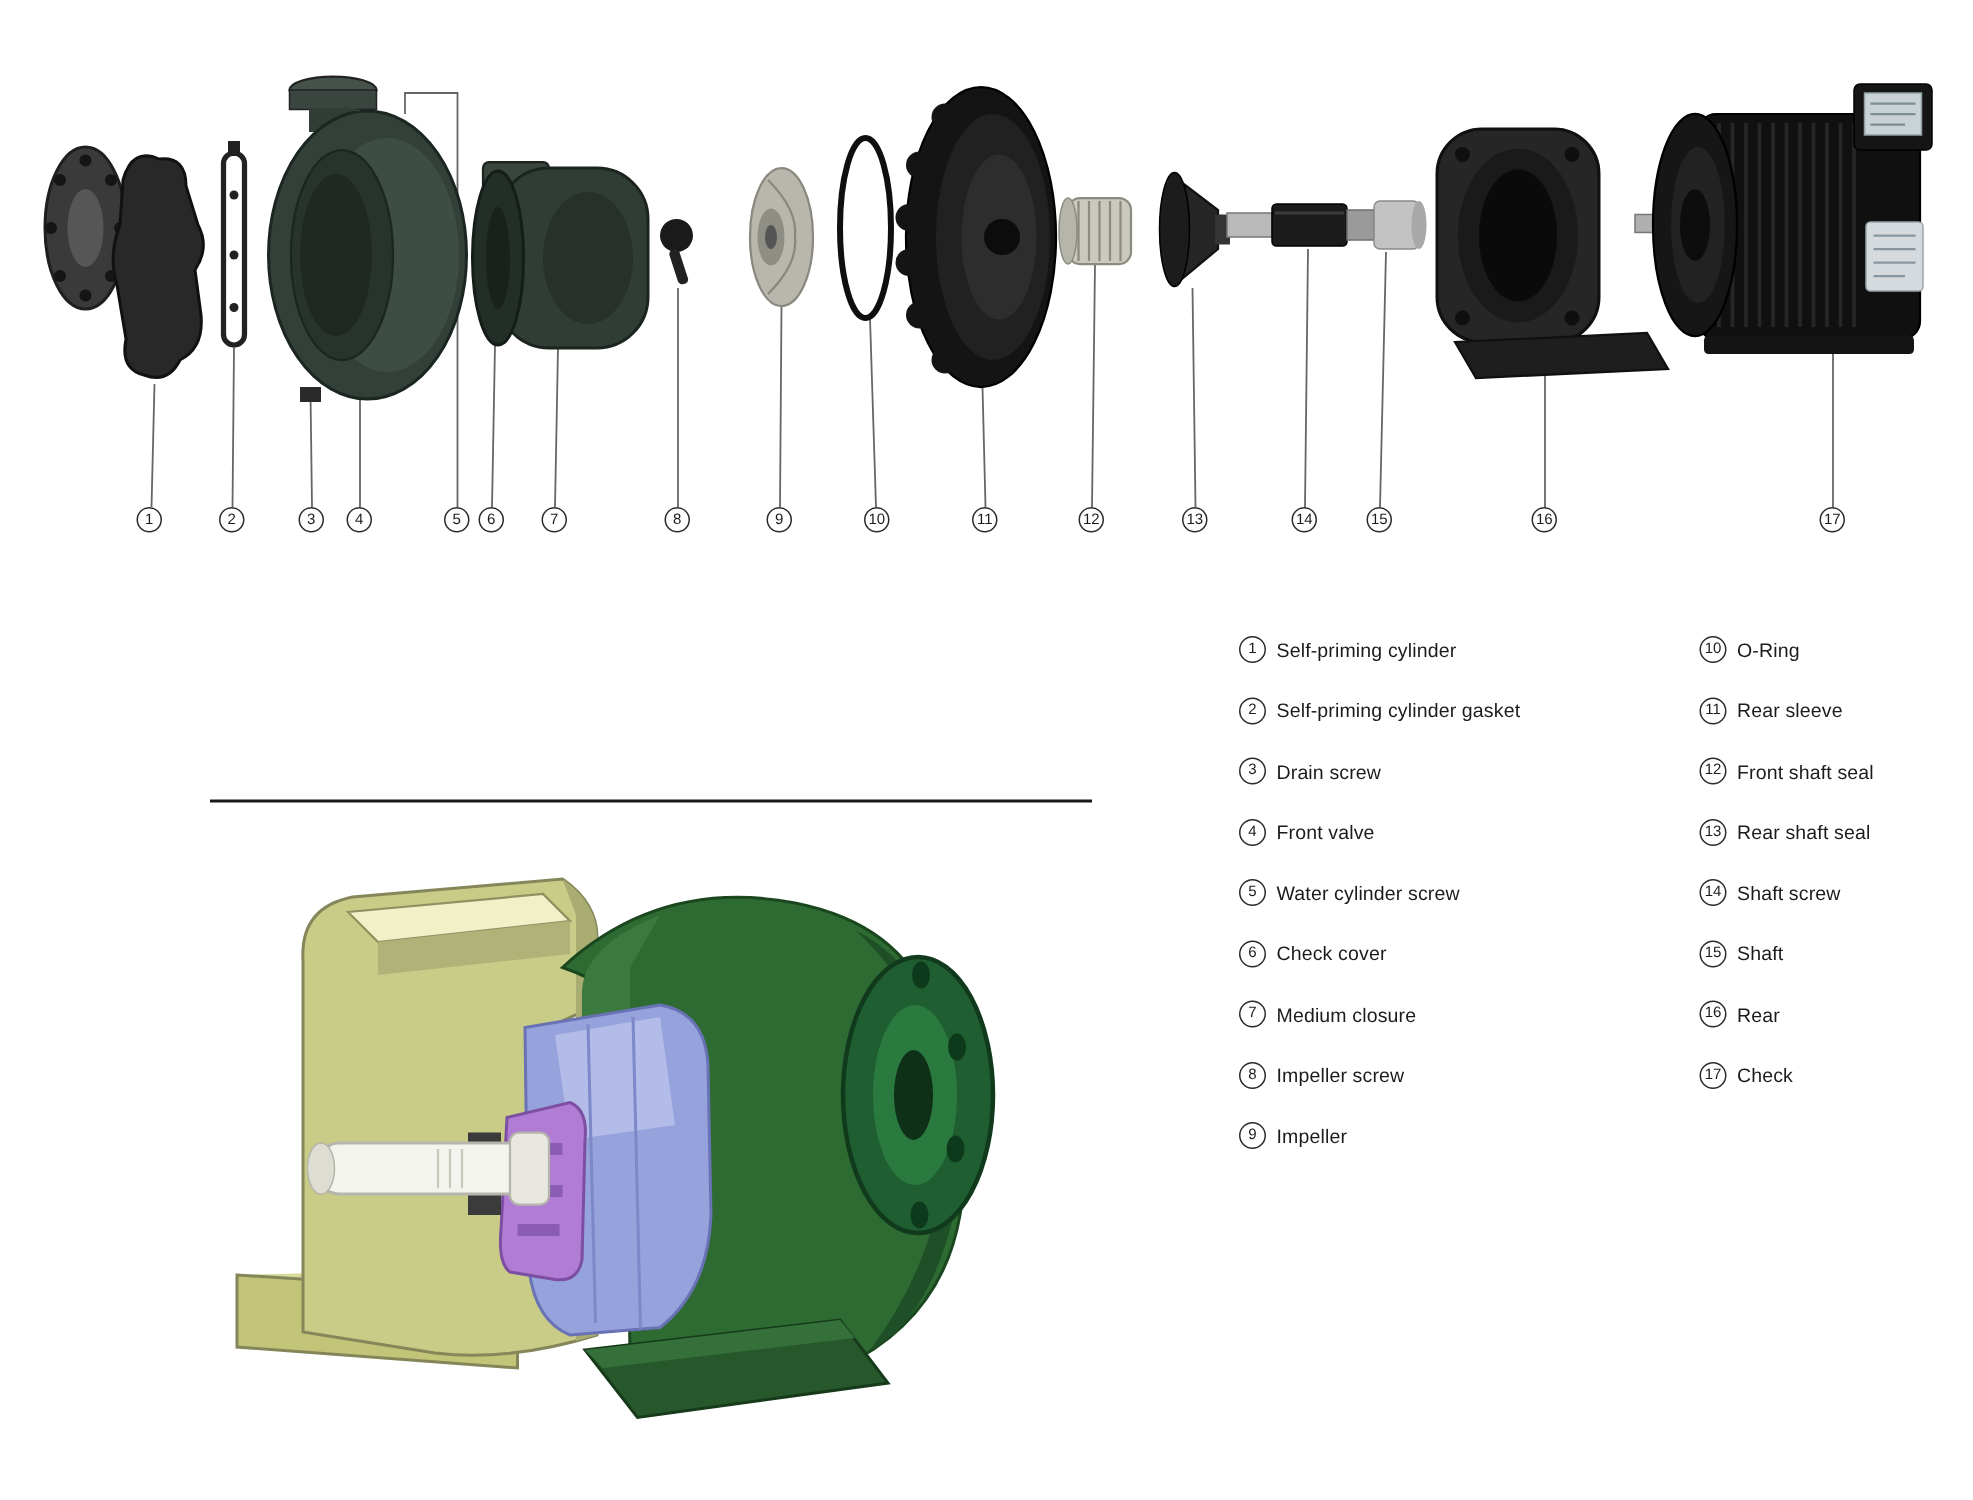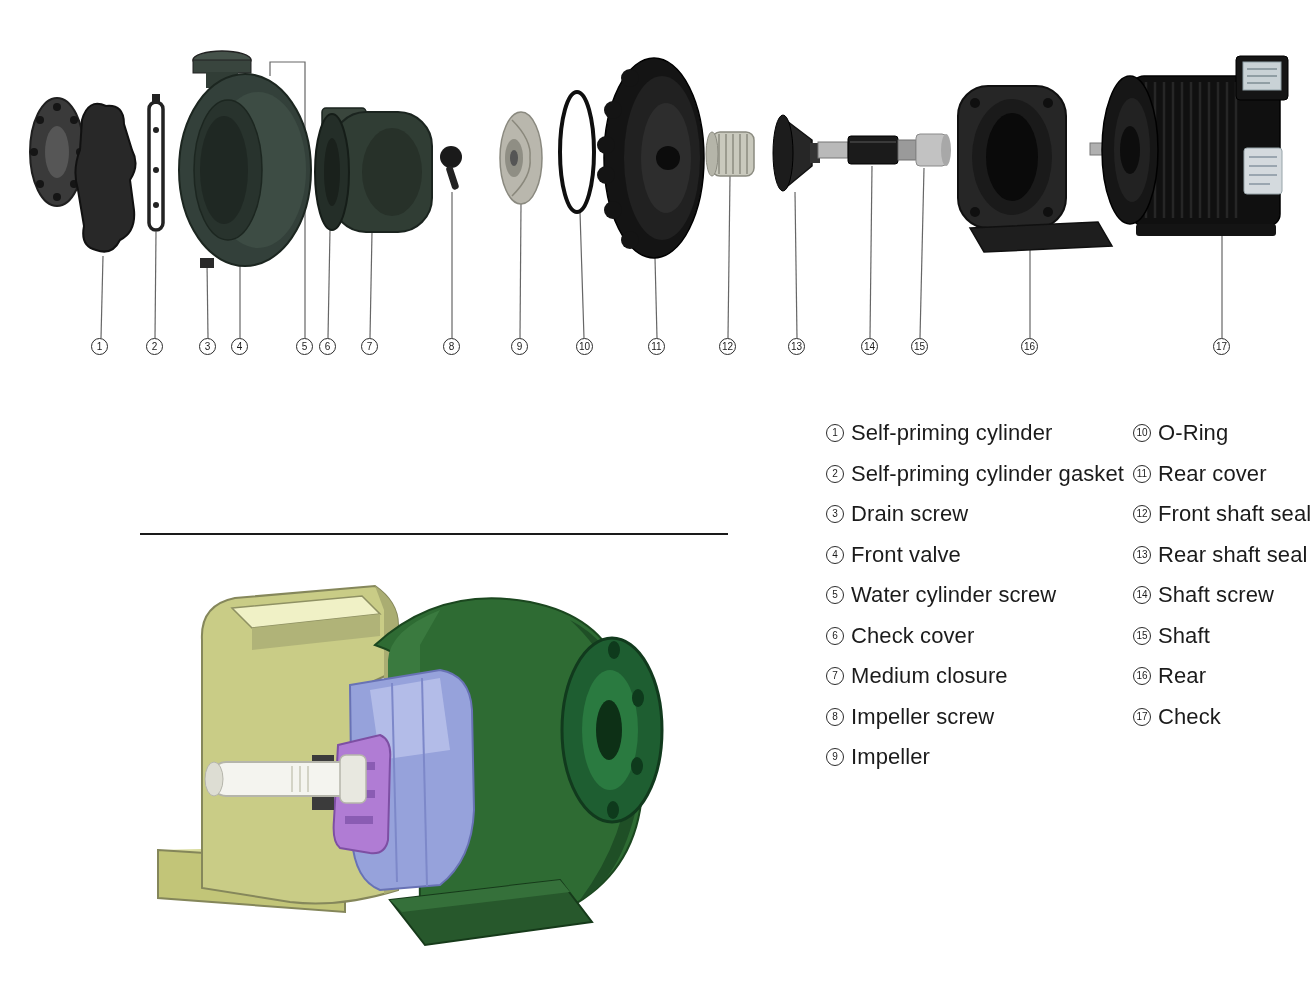--- a/index.html
+++ b/index.html
@@ -16,21 +16,21 @@
   .divider{position:absolute;left:140px;top:533px;width:588px;height:2px;background:#1a1a1a;}
   .cutaway-svg{position:absolute;left:140px;top:550px;}
   .legend{position:absolute;left:826px;top:413px;display:flex;}
   .legend .col{display:flex;flex-direction:column;}
   .legend .col.left{width:307px;}
   .legend-item{display:flex;align-items:center;height:40.5px;}
   .lnum{
     width:18px;height:18px;border:1px solid #2b2b2b;border-radius:50%;box-sizing:border-box;
     display:flex;align-items:center;justify-content:center;font-size:10px;line-height:1;flex:0 0 auto;
   }
-  .llabel{margin-left:7px;font-size:22px;letter-spacing:.1px;white-space:nowrap;}
+  .llabel{margin-left:7px;font-size:13px;letter-spacing:.1px;white-space:nowrap;}
 </style>
 </head>
 <body>
 
 <div class="canvas">
 
   <svg class="exploded-svg" width="1315" height="370" viewBox="0 0 1315 370">
 
     <g stroke="#666" stroke-width="1.2" fill="none">
       <line x1="103" y1="256" x2="101" y2="338"></line>
@@ -331,21 +331,21 @@
         <span class="llabel">Impeller</span>
       </div>
     </div>
     <div class="col">
       <div class="legend-item">
         <span class="lnum">10</span>
         <span class="llabel">O-Ring</span>
       </div>
       <div class="legend-item">
         <span class="lnum">11</span>
-        <span class="llabel">Rear cover</span>
+        <span class="llabel">Rear sleeve</span>
       </div>
       <div class="legend-item">
         <span class="lnum">12</span>
         <span class="llabel">Front shaft seal</span>
       </div>
       <div class="legend-item">
         <span class="lnum">13</span>
         <span class="llabel">Rear shaft seal</span>
       </div>
       <div class="legend-item">

